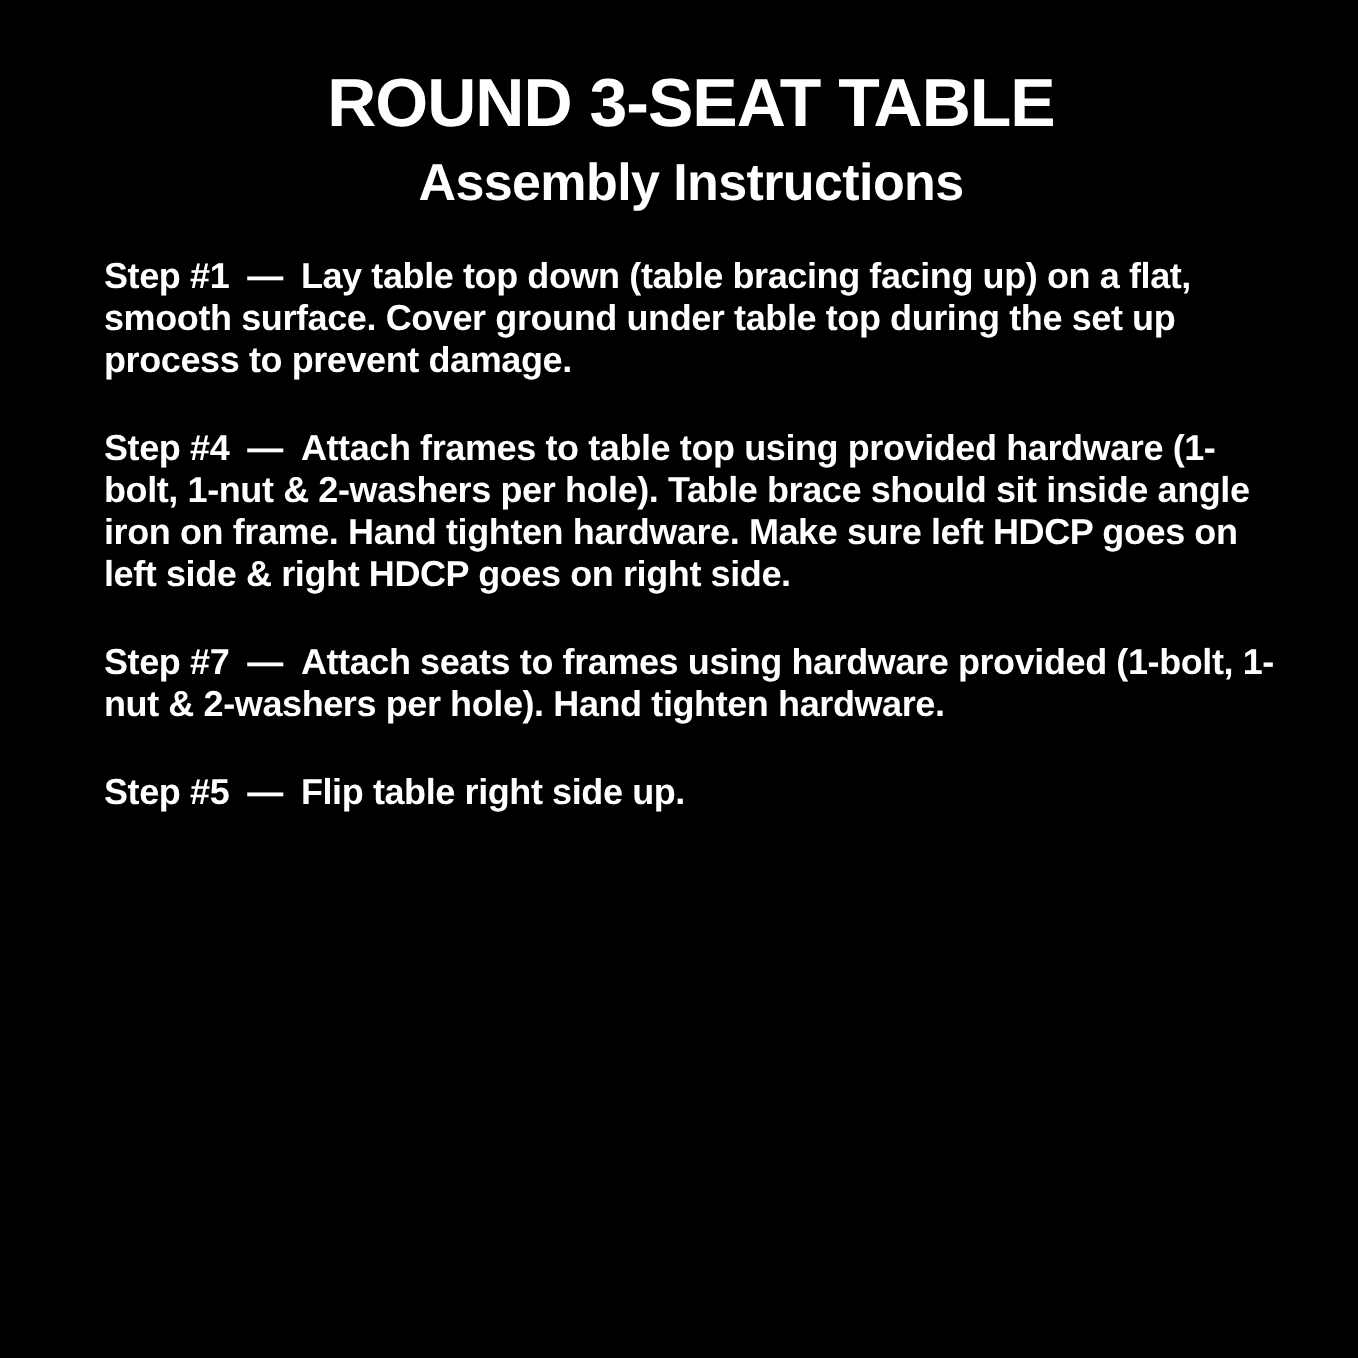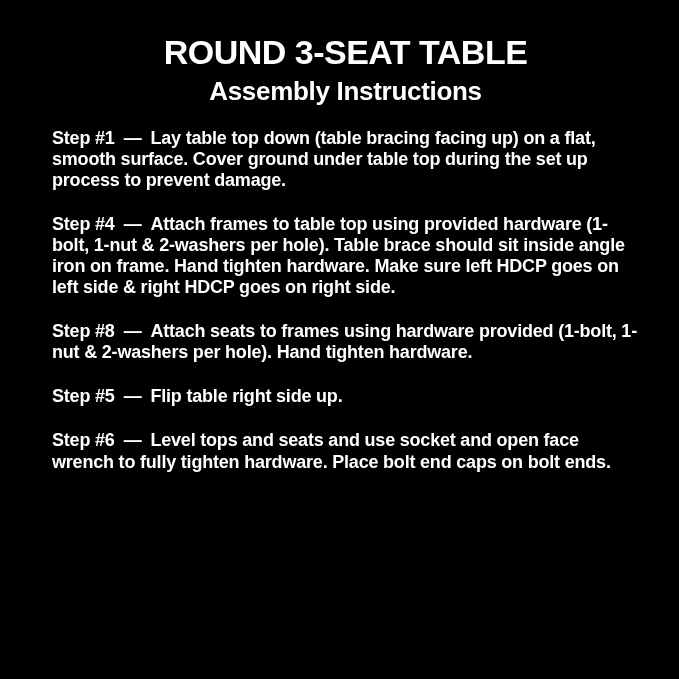--- a/index.html
+++ b/index.html
@@ -53,19 +53,18 @@
 <body>
 
 <div class="sheet">
   <h1 class="title">ROUND 3-SEAT TABLE</h1>
   <h2 class="subtitle">Assembly Instructions</h2>
 
   <p class="step"><span>Step #1</span><span class="dash">—</span><span>Lay table top down (table bracing facing up) on a flat, smooth surface. Cover ground under table top during the set up process to prevent damage.</span></p>
 
   <p class="step"><span>Step #4</span><span class="dash">—</span><span>Attach frames to table top using provided hardware (1-bolt, 1-nut &amp; 2-washers per hole). Table brace should sit inside angle iron on frame. Hand tighten hardware. Make sure left HDCP goes on left side &amp; right HDCP goes on right side.</span></p>
 
-  <p class="step"><span>Step #8</span><span class="dash">—</span><span>Attach seats to frames using hardware provided (1-bolt, 1-nut &amp; 2-washers per hole). Hand tighten hardware.</span></p>
+  <p class="step"><span>Step #7</span><span class="dash">—</span><span>Attach seats to frames using hardware provided (1-bolt, 1-nut &amp; 2-washers per hole). Hand tighten hardware.</span></p>
 
 
   <p class="step"><span>Step #5</span><span class="dash">—</span><span>Flip table right side up.</span></p>
 
-  <p class="step"><span>Step #6</span><span class="dash">—</span><span>Level tops and seats and use socket and open face wrench to fully tighten hardware. Place bolt end caps on bolt ends.</span></p>
 </div>
 
 </body></html>

